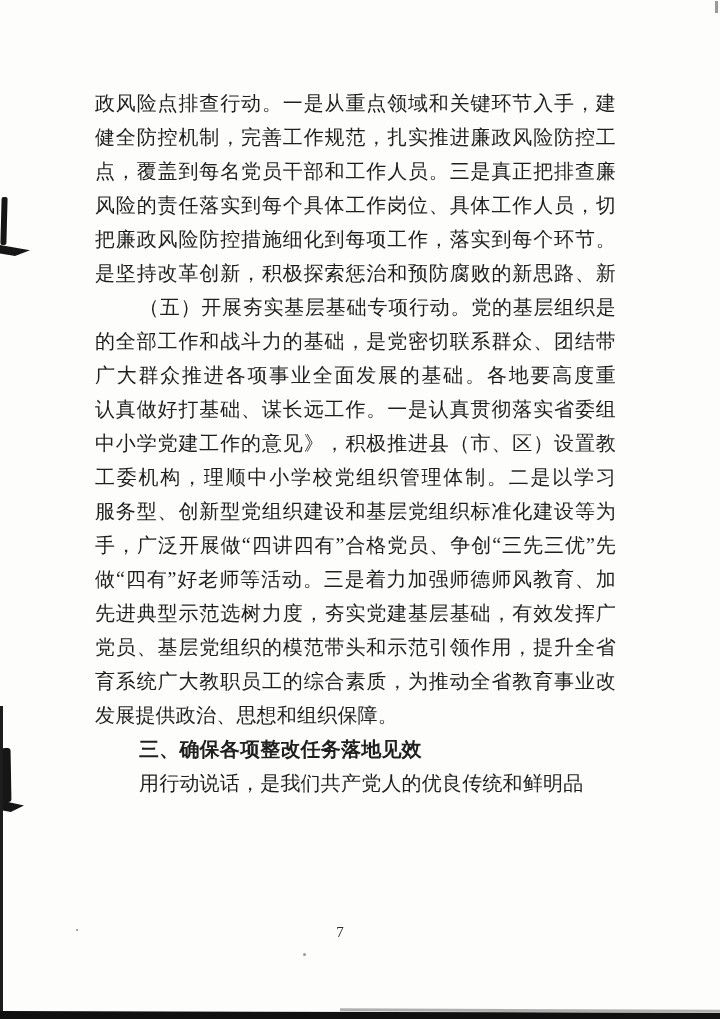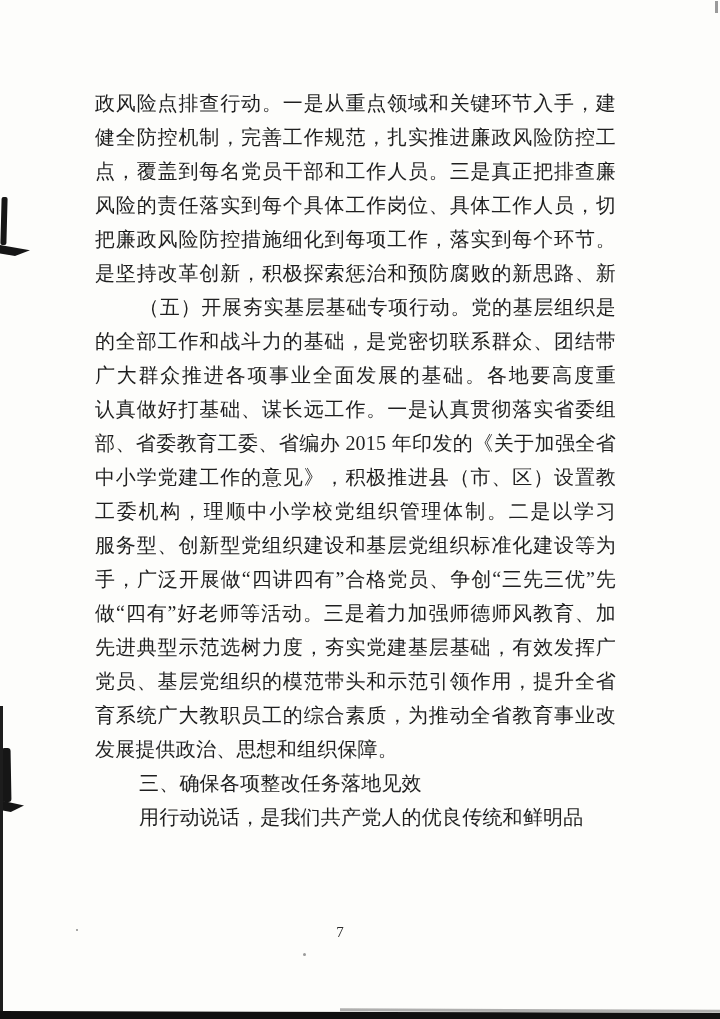--- a/index.html
+++ b/index.html
@@ -19,21 +19,21 @@
     margin:0;height:34px;line-height:34px;
     font-size:20px;
     overflow:hidden;
     letter-spacing:0.2px;
   }
   .fill{text-align:justify;text-align-last:justify;}
   .short{text-align:left;text-align-last:left;}
   .indent{padding-left:44px;}
   .heading{
     font-family:"Liberation Sans","DejaVu Sans",sans-serif;
-    font-weight:400;font-size:21px;letter-spacing:0.5px;
+    font-weight:700;font-size:21px;letter-spacing:0.5px;
   }
   .page-number{
     position:absolute;left:300px;top:924px;width:80px;
     text-align:center;font-size:15px;color:#2a2a2a;
     font-family:"Liberation Serif","DejaVu Serif",serif;
   }
   
   .artifact{position:absolute;background:#161616;}
   .mark-upper-bar{left:1px;top:197px;width:6px;height:48px;transform:rotate(1.5deg);border-radius:2px;}
   .mark-upper-foot{left:0px;top:243px;width:30px;height:13px;clip-path:polygon(0% 15%,100% 55%,50% 100%,0% 80%);}
@@ -61,21 +61,20 @@
     <p class="fill">政风险点排查行动。一是从重点领域和关键环节入手，建立</p>
     <p class="fill">健全防控机制，完善工作规范，扎实推进廉政风险防控工作。</p>
     <p class="fill">点，覆盖到每名党员干部和工作人员。三是真正把排查廉政</p>
     <p class="fill">风险的责任落实到每个具体工作岗位、具体工作人员，切实</p>
     <p class="fill">把廉政风险防控措施细化到每项工作，落实到每个环节。四</p>
     <p class="fill">是坚持改革创新，积极探索惩治和预防腐败的新思路、新办</p>
     <p class="fill indent">（五）开展夯实基层基础专项行动。党的基层组织是党</p>
     <p class="fill">的全部工作和战斗力的基础，是党密切联系群众、团结带领</p>
     <p class="fill">广大群众推进各项事业全面发展的基础。各地要高度重视，</p>
     <p class="fill">认真做好打基础、谋长远工作。一是认真贯彻落实省委组织</p>
-    <p class="fill">部、省委教育工委、省编办 2015 年印发的《关于加强全省</p>
     <p class="fill">中小学党建工作的意见》，积极推进县（市、区）设置教育</p>
     <p class="fill">工委机构，理顺中小学校党组织管理体制。二是以学习型、</p>
     <p class="fill">服务型、创新型党组织建设和基层党组织标准化建设等为抓</p>
     <p class="fill">手，广泛开展做“四讲四有”合格党员、争创“三先三优”先锋、</p>
     <p class="fill">做“四有”好老师等活动。三是着力加强师德师风教育、加大</p>
     <p class="fill">先进典型示范选树力度，夯实党建基层基础，有效发挥广大</p>
     <p class="fill">党员、基层党组织的模范带头和示范引领作用，提升全省教</p>
     <p class="fill">育系统广大教职员工的综合素质，为推动全省教育事业改革</p>
     <p class="short">发展提供政治、思想和组织保障。</p>
     <p class="short indent heading">三、确保各项整改任务落地见效</p>

